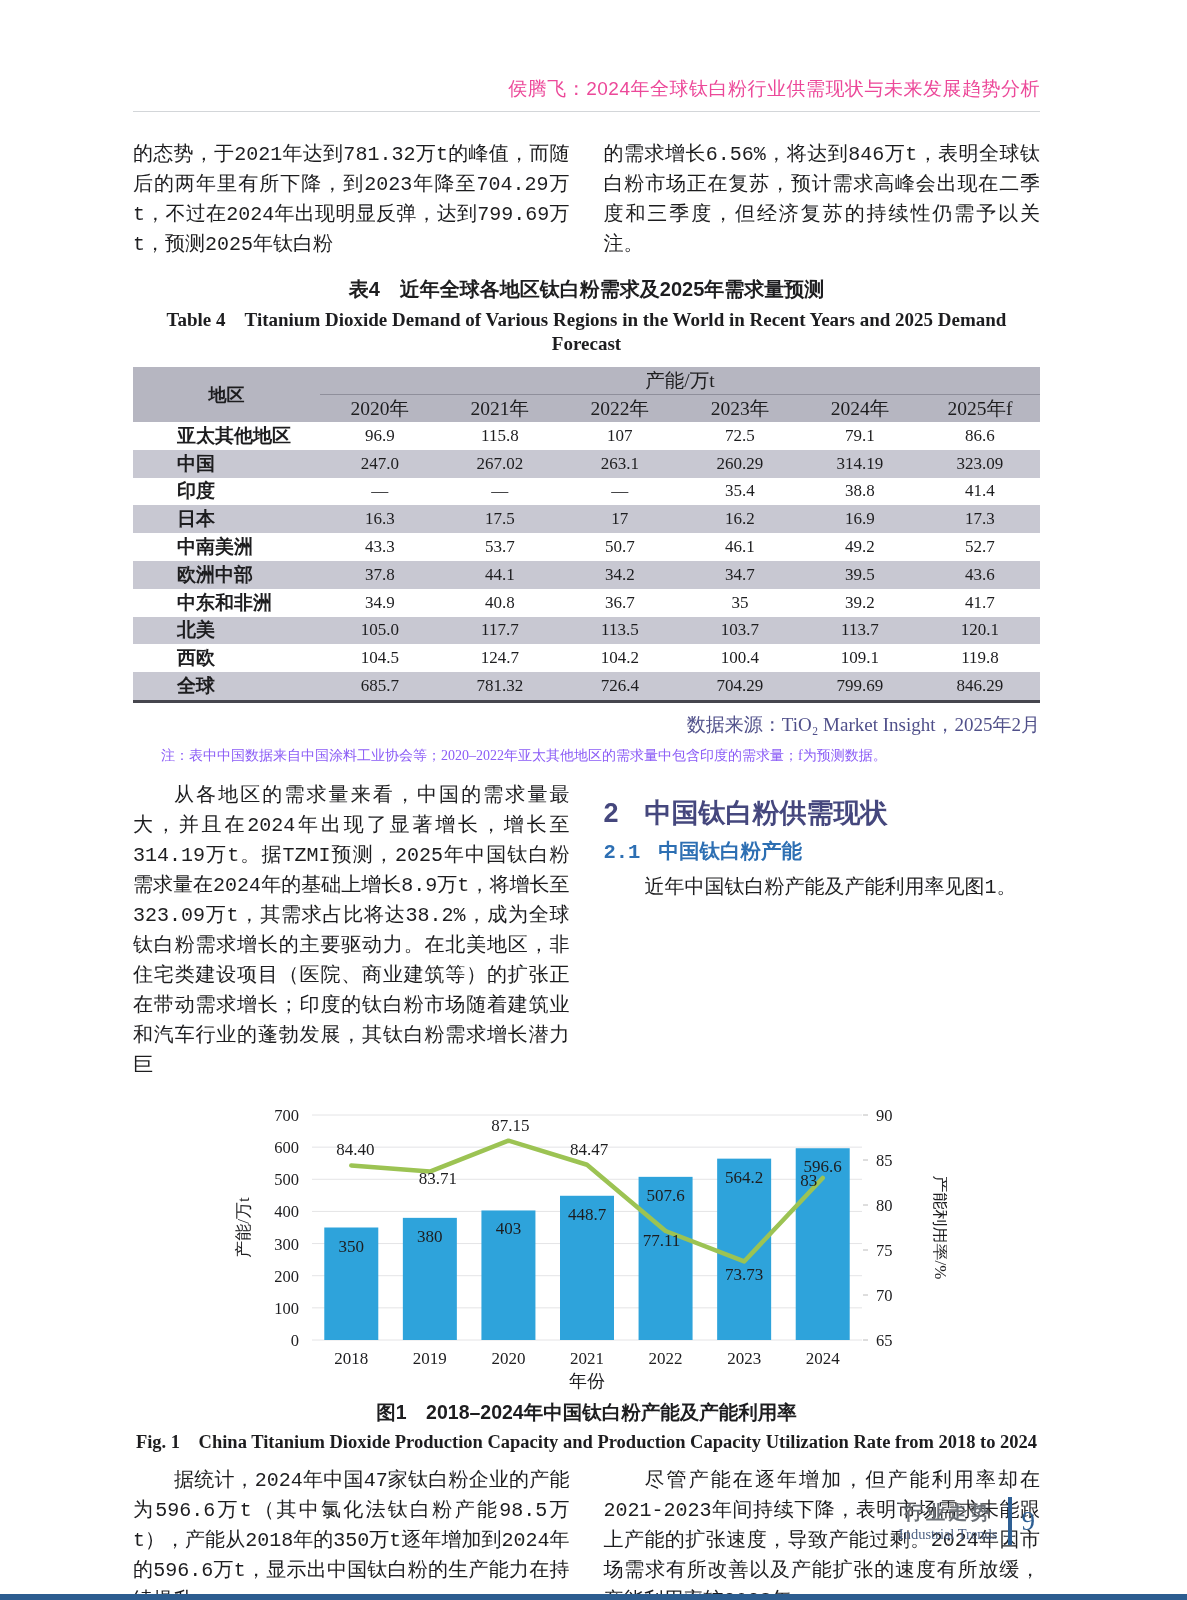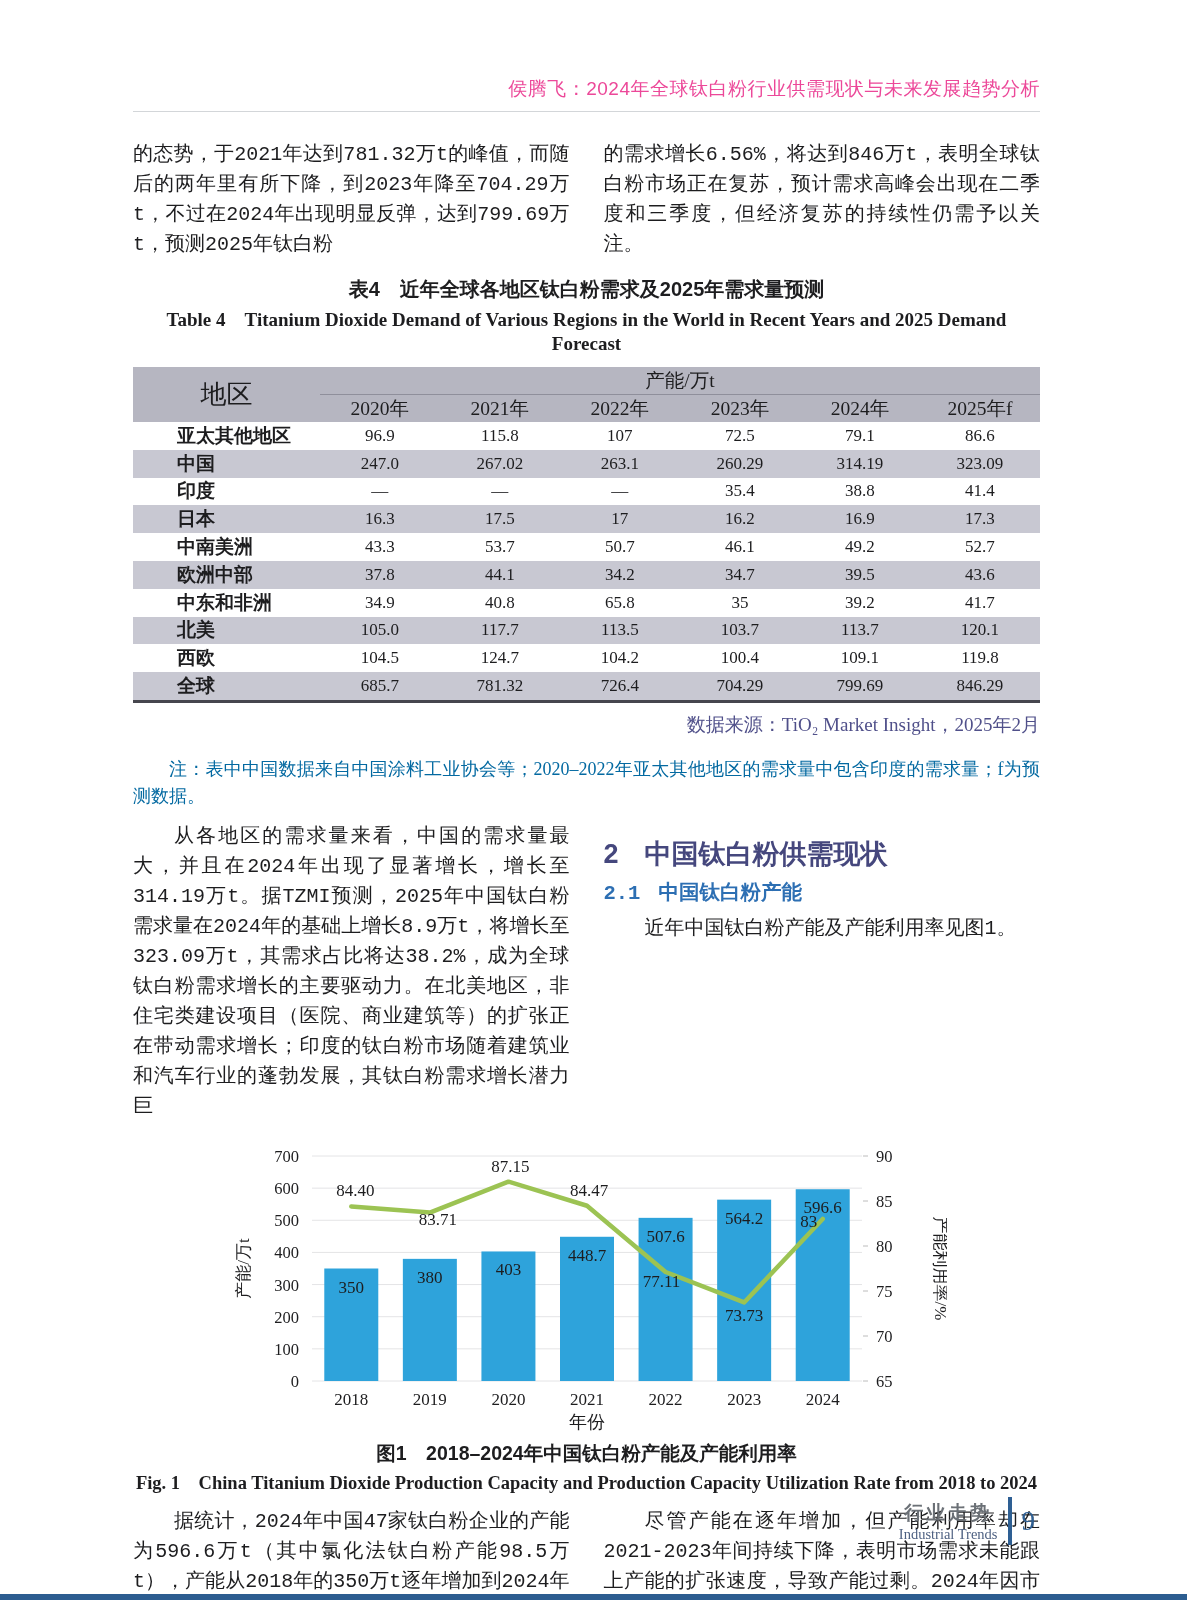--- a/index.html
+++ b/index.html
@@ -26,28 +26,28 @@
 
   .tbl-title-zh{margin:16px 0 4px;text-align:center;font-size:20px;font-weight:bold;
     font-family:"Liberation Sans","DejaVu Sans",sans-serif;}
   .tbl-title-en{margin:0 0 12px;text-align:center;font-size:19px;font-weight:bold;}
 
   table.demand-table{width:100%;border-collapse:collapse;table-layout:fixed;}
   .demand-table col.c-region{width:20.6%;}
   .demand-table th,.demand-table td{font-weight:normal;padding:0;}
   .demand-table thead th{background:#b6b6c1;font-size:19.5px;height:27px;}
   .demand-table thead th.grp{border-bottom:1.5px solid #8f8f9b;}
-  .demand-table thead th.region-h{font-size:26px;}
+  .demand-table thead th.region-h{font-size:18px;font-weight:bold;}
   .demand-table tbody th{text-align:left;padding-left:44px;font-size:19px;height:27.8px;background:#ffffff;font-weight:bold;}
   .demand-table tbody td{text-align:center;font-size:17px;height:27.8px;background:#ffffff;}
   .demand-table tbody tr.shaded th,.demand-table tbody tr.shaded td{background:#c8c8d2;}
   .demand-table tbody tr:last-child th,.demand-table tbody tr:last-child td{border-bottom:3px solid #46464e;}
 
   .source-line{margin:9px 0 0;text-align:right;font-size:19px;color:#50508a;}
-  .table-note{margin:18px 0 0;font-size:18px;line-height:27px;color:#0369a1;text-align:justify;text-indent:2em;}
+  .table-note{margin:4px 0 0;font-size:14px;line-height:27px;color:#8b5cf6;text-align:justify;text-indent:2em;}
 
   .body1{margin-top:12px;}
   .h2{margin:14px 0 6px;font-family:"Liberation Sans","DejaVu Sans",sans-serif;
       font-size:27px;font-weight:bold;color:#45477d;}
   .h2 .num{margin-right:26px;}
   .h3{margin:2px 0 8px;font-family:Liberation Mono, monospace;
       font-size:20.5px;font-weight:bold;color:#2d6fb3;}
   .h3 .num{margin-right:18px;}
 
   .chart-wrap{margin:4px auto 0;width:720px;}
@@ -164,21 +164,21 @@
             <td>44.1</td>
             <td>34.2</td>
             <td>34.7</td>
             <td>39.5</td>
             <td>43.6</td>
           </tr>
           <tr>
             <th>中东和非洲</th>
             <td>34.9</td>
             <td>40.8</td>
-            <td>65.8</td>
+            <td>36.7</td>
             <td>35</td>
             <td>39.2</td>
             <td>41.7</td>
           </tr>
           <tr class="shaded">
             <th>北美</th>
             <td>105.0</td>
             <td>117.7</td>
             <td>113.5</td>
             <td>103.7</td>

